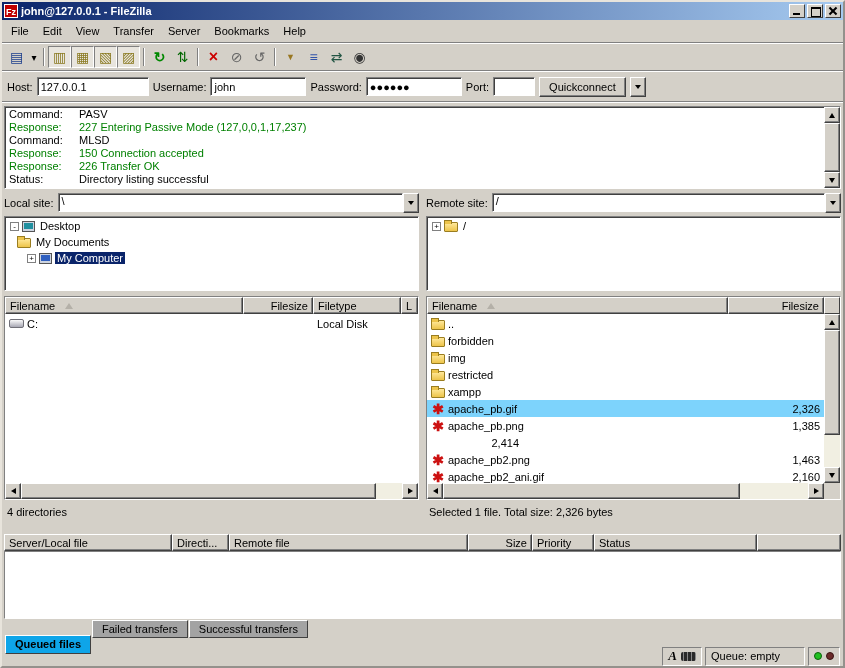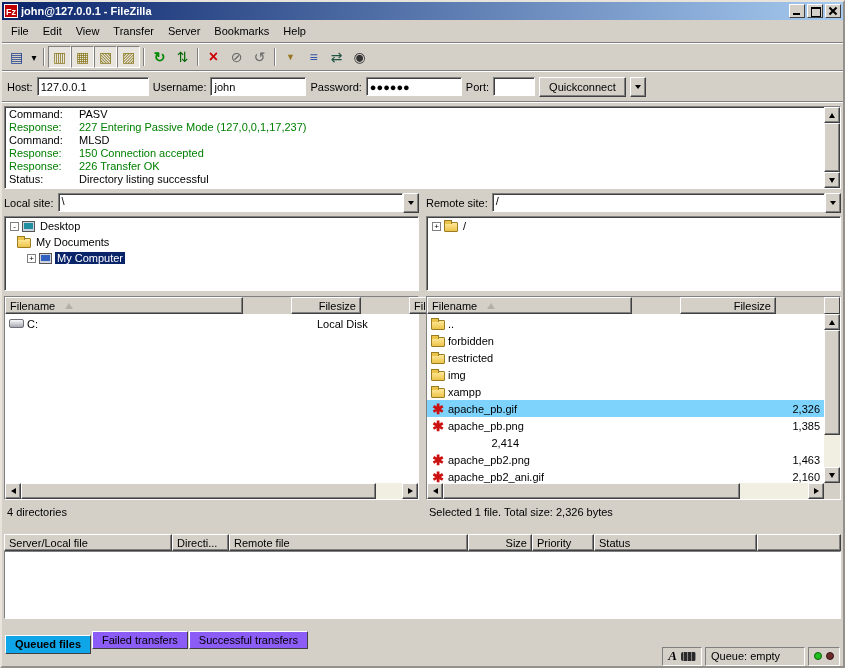--- a/index.html
+++ b/index.html
@@ -80,21 +80,21 @@
   .combo { flex:1; display:flex; }
   .combo .field { flex:1; }
   .tree { height:75px; margin:2px 2px 0; background:#fff; overflow:hidden; padding-top:1px; flex:none; }
   .titem { display:flex; align-items:center; height:16px; gap:3px; }
   .expander { width:9px; height:9px; border:1px solid #808080; background:#fff; font-size:8px; line-height:7px; text-align:center; flex:none; }
   .expander-spacer { width:9px; flex:none; }
   .tlabel { padding:0 2px; white-space:nowrap; }
   .tlabel.sel { background:#0a246a; color:#fff; }
 
   .listwrap { margin:5px 2px 0; height:204px; display:flex; flex-direction:column; border:1px solid; border-color:#808080 #fff #fff #808080; flex:none; }
-  .lheader { display:flex; height:17px; flex:none;gap:48px; }
+  .lheader { display:flex; height:17px; flex:none; }
   .hcell { background:#d4d0c8; border:1px solid; border-color:#fff #404040 #404040 #fff; box-shadow:inset -1px -1px 0 #808080; padding:1px 4px; display:flex; align-items:center; overflow:hidden; white-space:nowrap; height:17px; }
   .sort-up { width:0; height:0; border-left:4px solid transparent; border-right:4px solid transparent; border-bottom:6px solid #b4b0a8; margin-left:10px; }
   .lbody { background:#fff; display:flex; flex:1; overflow:hidden; }
   .rows { flex:1; overflow:hidden; padding-top:1px; }
   .row { display:flex; height:17px; align-items:center; }
   .row.rsel { background:#7dd3fc; }
   .cell { padding:0 4px; overflow:hidden; white-space:nowrap; display:flex; align-items:center; gap:3px; }
   .num { justify-content:flex-end; }
   .c-lname { width:238px; flex:none; } .c-lsize { width:70px; flex:none; } .c-ltype { width:88px; flex:none; } .c-lrest { flex:1; }
   .c-rname { flex:1; } .c-rsize { width:96px; flex:none; }
@@ -113,21 +113,21 @@
   .icon-file::before { content:"✱"; }
 
   
   .queue-sec { margin-top:9px; flex:none; }
   .qheader { display:flex; height:17px; margin:0 2px; }
   .qc0{width:168px;flex:none;} .qc1{width:57px;flex:none;} .qc2{width:239px;flex:none;} .qc3{width:64px;flex:none;justify-content:flex-end;} .qc4{width:62px;flex:none;} .qc5{width:163px;flex:none;} .qfill{flex:1;}
   .qbody { height:68px; margin:0 2px; background:#fff; border:1px solid; border-color:#808080 #fff #fff #808080; }
   .tabs { height:21px; display:flex; align-items:flex-start; padding-left:3px; }
   .tab { padding:2px 9px; background:#0ea5e9; border:1px solid; border-color:#fff #404040 #404040 #fff; margin-right:1px; height:19px; white-space:nowrap;margin-top:16px; }
   .tab.active { font-weight:bold; }
-  .tab:not(.active) { background:#8b5cf6; height:18px; margin-top:12px; }
+  .tab:not(.active) { background:#a3a3a3; height:18px; margin-top:1px; }
 
   
   .statusbar { height:24px; margin-top:4px; display:flex; align-items:center; justify-content:flex-end; gap:3px; padding:0 3px; flex:none; }
   .spanel { height:19px; border:1px solid; border-color:#808080 #fff #fff #808080; display:flex; align-items:center; gap:4px; padding:0 5px; }
   .ttype { font-family:"Liberation Serif",serif; font-weight:bold; font-style:italic; font-size:13px; }
   .kbd { width:15px; height:9px; background:#2a2a2a; border-radius:2px; background-image:linear-gradient(90deg,#2a2a2a 2px,#888 2px,#888 3px,#2a2a2a 3px); background-size:4px 100%; }
   .led { width:8px; height:8px; border-radius:50%; }
   .led-g { background:#20c020; border:1px solid #0a600a; }
   .led-r { background:#6b2b2b; border:1px solid #3a1414; }
   .qlabel { min-width:100px; }
@@ -346,28 +346,28 @@
               <div class="row">
                 <span class="cell c-rname">
                   <span class="ticon icon-folder"></span>
                   <span>forbidden</span>
                 </span>
                 <span class="cell num c-rsize"></span>
               </div>
               <div class="row">
                 <span class="cell c-rname">
                   <span class="ticon icon-folder"></span>
+                  <span>img</span>
+                </span>
+                <span class="cell num c-rsize"></span>
+              </div>
+              <div class="row">
+                <span class="cell c-rname">
+                  <span class="ticon icon-folder"></span>
                   <span>restricted</span>
-                </span>
-                <span class="cell num c-rsize"></span>
-              </div>
-              <div class="row">
-                <span class="cell c-rname">
-                  <span class="ticon icon-folder"></span>
-                  <span>img</span>
                 </span>
                 <span class="cell num c-rsize"></span>
               </div>
               <div class="row">
                 <span class="cell c-rname">
                   <span class="ticon icon-folder"></span>
                   <span>xampp</span>
                 </span>
                 <span class="cell num c-rsize"></span>
               </div>

